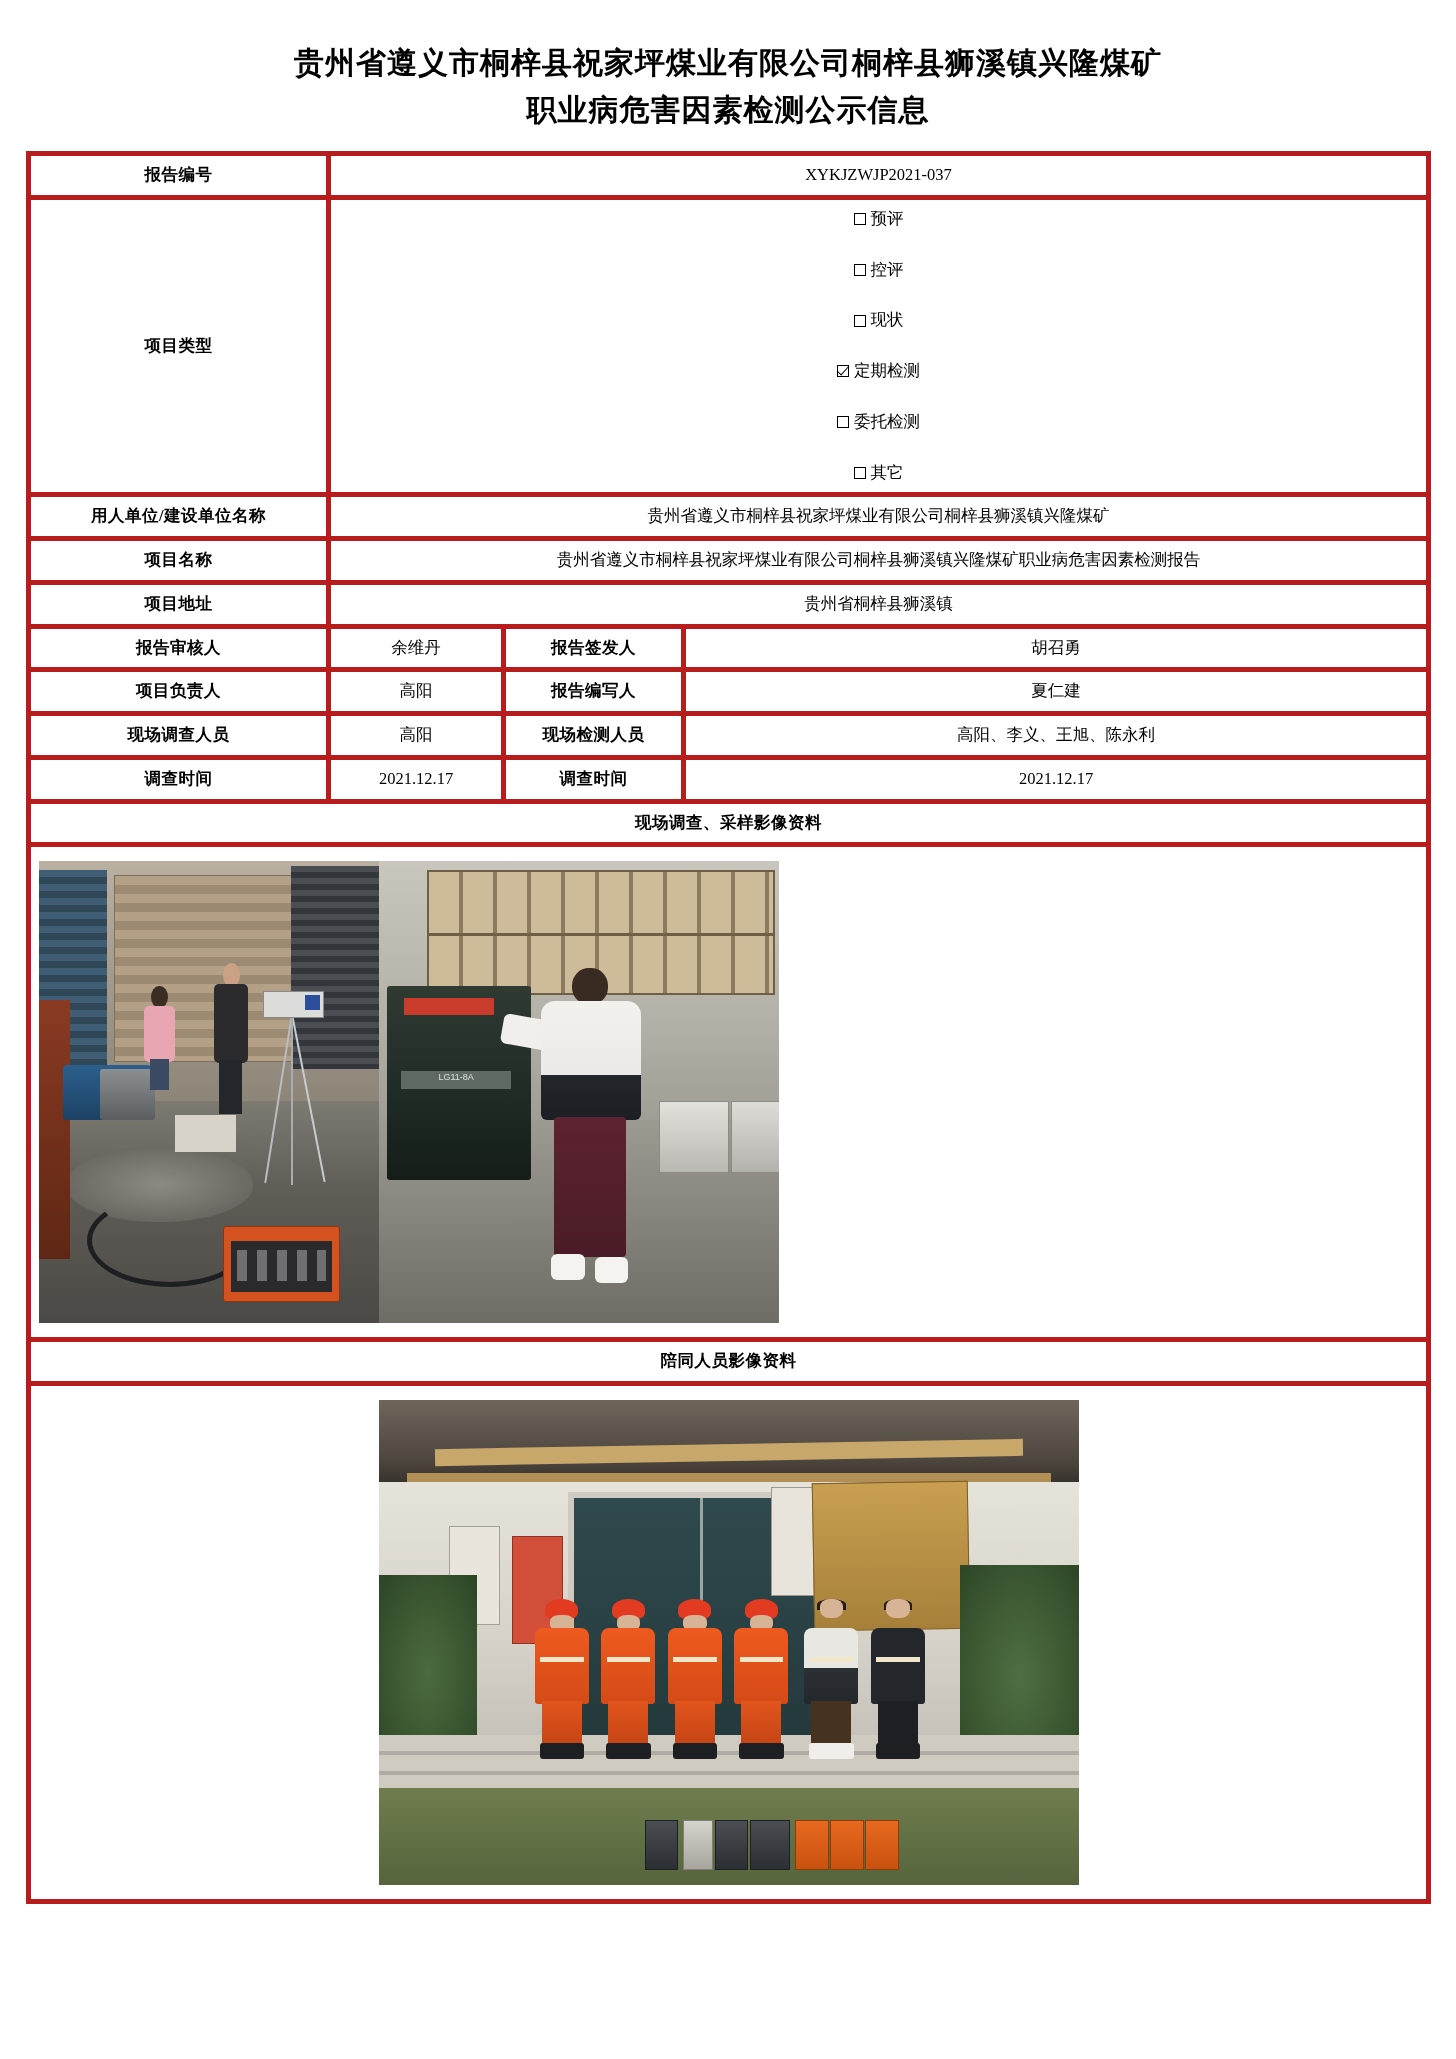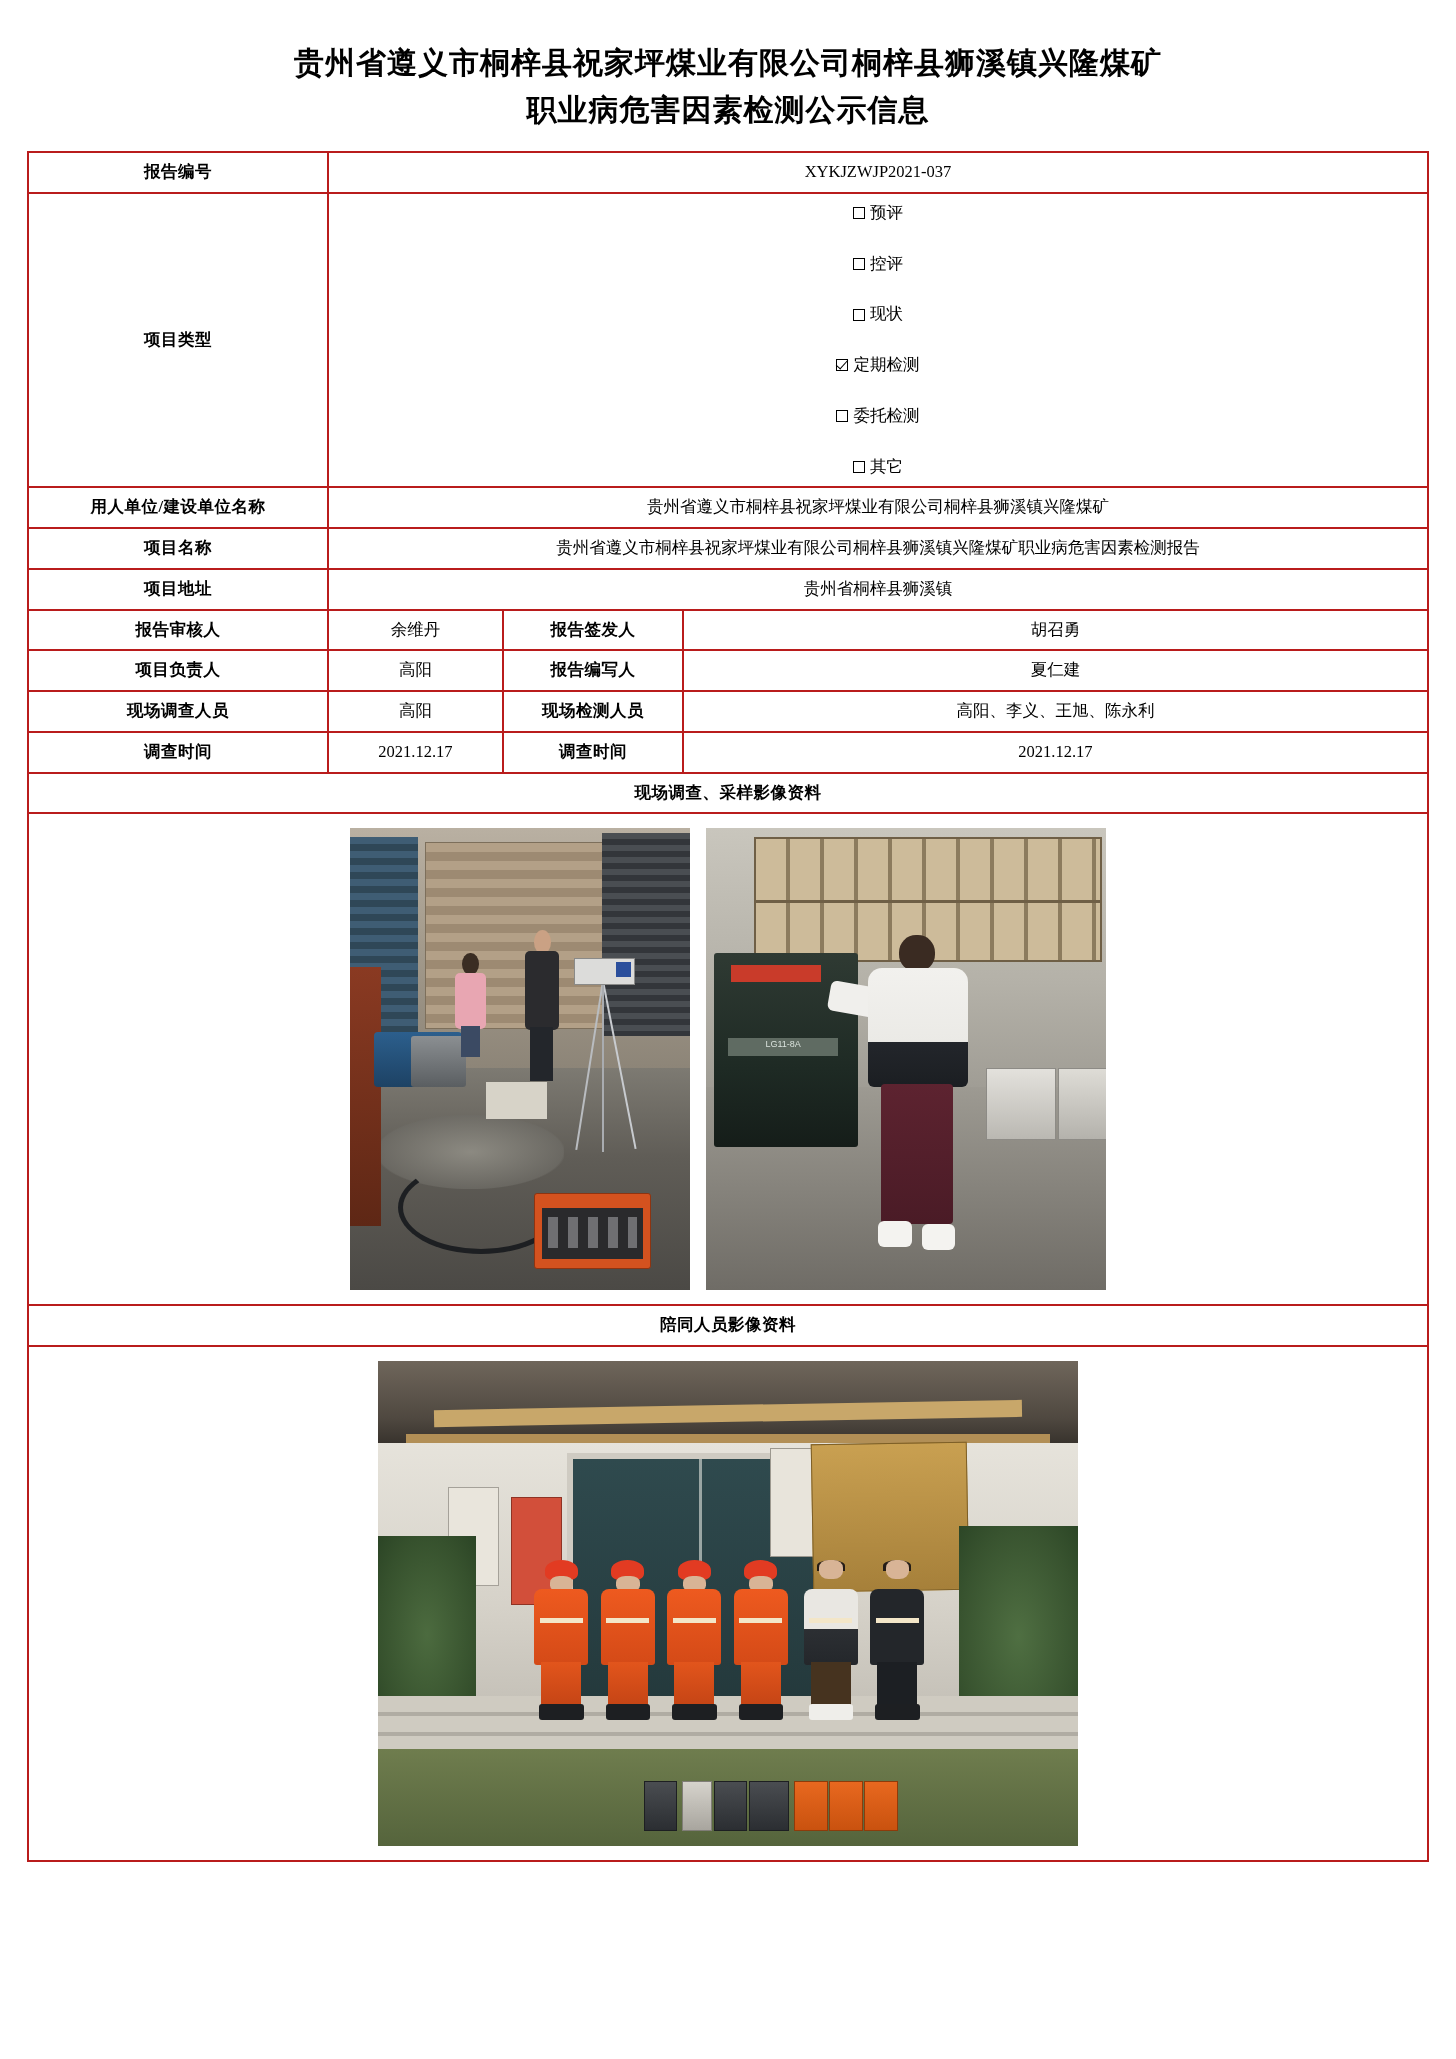--- a/index.html
+++ b/index.html
@@ -31,21 +31,21 @@
   }
   .doc-title .line2 { display:block; }
 
   table.main {
     border-collapse: collapse;
     width: 1400px;
     margin: 0 auto;
     table-layout: fixed;
   }
   table.main td {
-    border: 2px solid #b91c1c;
+    border: 5px solid #b91c1c;
     font-size: 16.5px;
     padding: 7px 6px;
     vertical-align: middle;
     text-align: center;
     line-height: 1.5;
   }
   td.label {
     font-weight: bold;
     font-size: 17px;
     letter-spacing: 0.5px;
@@ -95,22 +95,22 @@
     font-weight: bold;
     font-size: 17px;
     letter-spacing: 0.5px;
   }
 
   .photo-cell {
     padding: 14px 8px 14px 8px !important;
   }
   .photo-row-1 {
     display: flex;
-    justify-content: center;
-    gap: 16px;
+    justify-content: flex-start;
+    gap: 0px;
   }
 
   
   .ph1 {
     width: 340px;
     height: 462px;
     position: relative;
     overflow: hidden;
     background: #6d6a62;
   }

